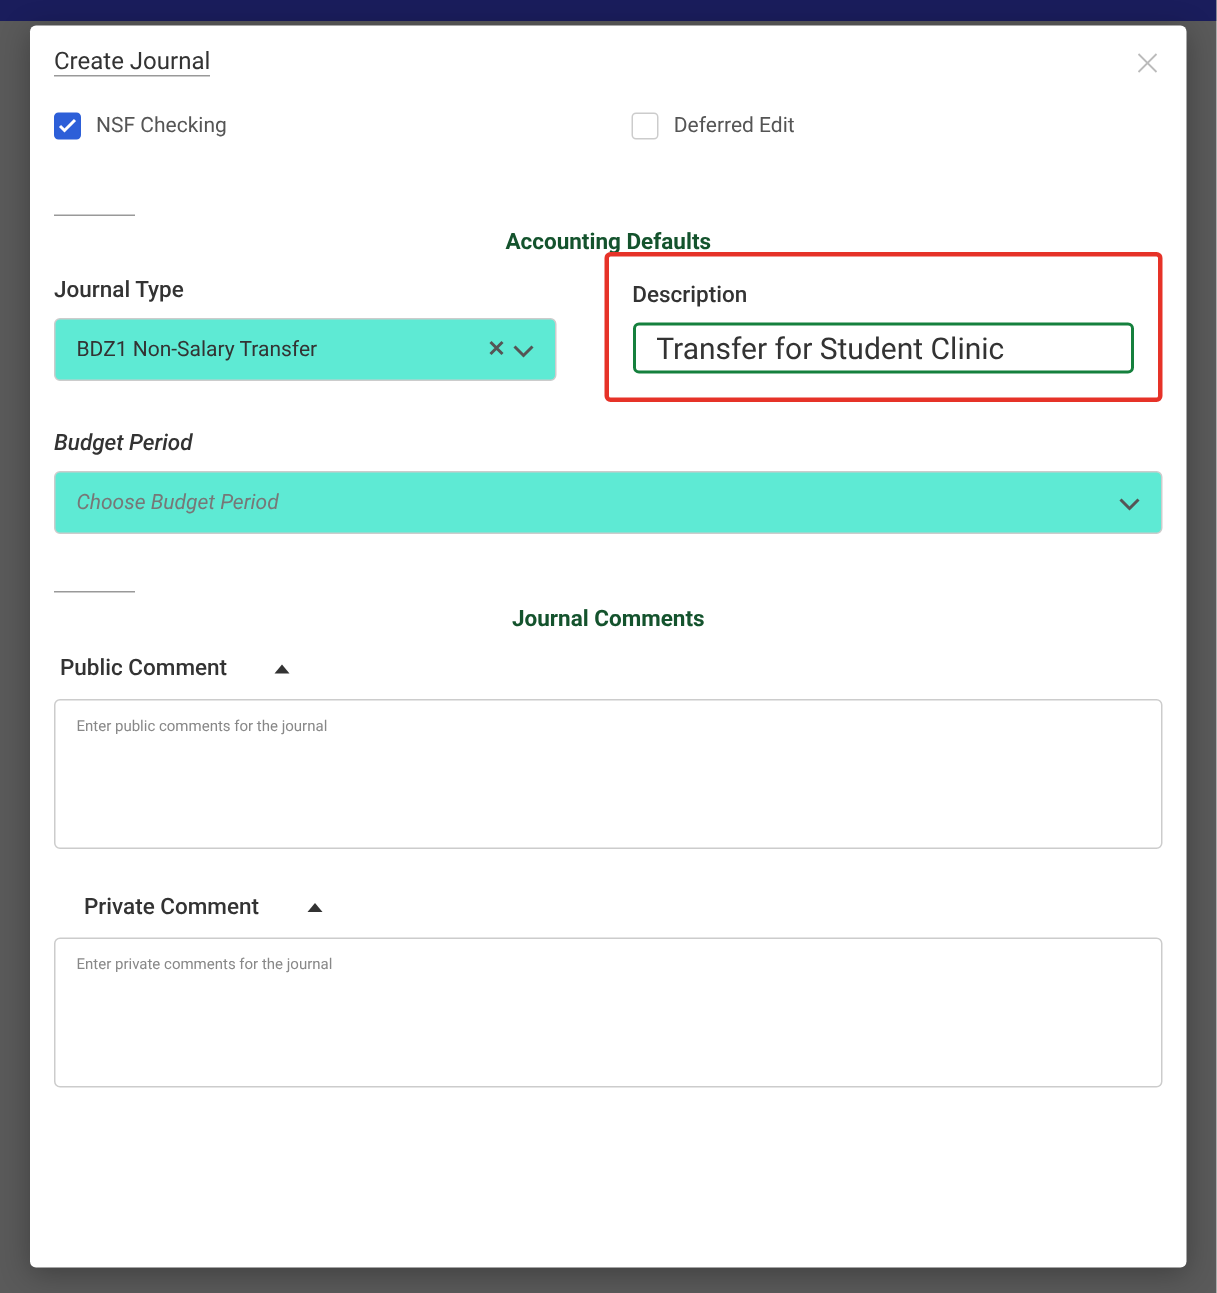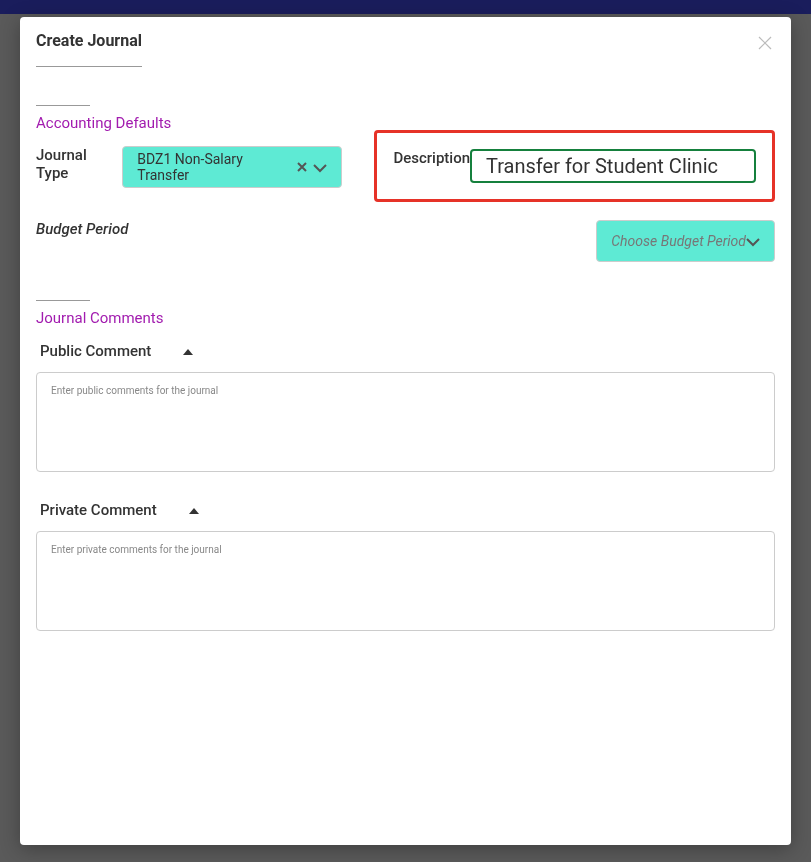--- a/index.html
+++ b/index.html
@@ -37,22 +37,22 @@
     }
     .modal-header {
       padding: 14px 16px 8px 16px;
       display: flex;
       justify-content: space-between;
       align-items: flex-start;
     }
     .modal-title {
       font-size: 16px;
       color: #333;
-      font-weight: 700;
-      padding-bottom: 16px;
+      font-weight: 400;
+      padding-bottom: 0;
       border-bottom: 1px solid #999;
     }
     .close-btn {
       color: #bbb;
       font-size: 22px;
       cursor: pointer;
       line-height: 1;
       padding: 2px;
     }
     .modal-body {
@@ -106,34 +106,34 @@
       color: #555;
     }
     .section-divider {
       width: 54px;
       height: 0;
       border-top: 1px solid #999;
       margin-bottom: 8px;
     }
     .section-title {
       font-size: 15px;
-      color: #a21caf;
-      font-weight: 400;
+      color: #14532d;
+      font-weight: 700;
       margin-bottom: 14px;
+      text-align: center;
     }
     .form-row {
       display: flex;
       gap: 32px;
       margin-bottom: 18px;
     }
     .form-group {
       flex: 1;
       display: flex;
-      flex-direction: row;
-      justify-content: space-between;
+      flex-direction: column;
     }
     .form-label {
       font-size: 15px;
       color: #333;
       font-weight: 500;
       margin-bottom: 10px;
     }
     .select-box {
       position: relative;
       border: 1px solid #ccc;
@@ -247,20 +247,34 @@
     <div class="close-btn">
       <svg width="16" height="16" viewBox="0 0 16 16" fill="none" stroke="currentColor" stroke-width="1.2">
         <line x1="2" y1="2" x2="14" y2="14"></line>
         <line x1="14" y1="2" x2="2" y2="14"></line>
       </svg>
     </div>
   </div>
 
   <div class="modal-body">
 
+    <div class="checkbox-row">
+      <div class="checkbox-item">
+        <div class="checkbox checked">
+          <svg width="12" height="10" viewBox="0 0 12 10" fill="none" stroke="white" stroke-width="2">
+            <path d="M1 5 L4 8 L11 1"></path>
+          </svg>
+        </div>
+        <span class="checkbox-label">NSF Checking</span>
+      </div>
+      <div class="checkbox-item">
+        <div class="checkbox"></div>
+        <span class="checkbox-label">Deferred Edit</span>
+      </div>
+    </div>
 
     <div class="spacer-20"></div>
     <div class="section-divider"></div>
     <div class="section-title">Accounting Defaults</div>
 
     <div class="form-row">
       <div class="form-group">
         <div class="form-label">Journal Type</div>
         <div class="select-box">
           <span class="select-value">BDZ1 Non-Salary Transfer</span>
@@ -310,21 +324,21 @@
       <span class="caret-up">
         <svg width="12" height="8" viewBox="0 0 12 8" fill="currentColor">
           <path d="M1 7 L6 1 L11 7 Z"></path>
         </svg>
       </span>
     </div>
     <textarea class="textarea" placeholder="Enter public comments for the journal" style=""></textarea>
 
     <div class="spacer-20"></div>
 
-    <div class="comment-header" style="padding-left:4px;">
+    <div class="comment-header" style="padding-left:4px;margin-left:16px;">
       <span class="comment-label">Private Comment</span>
       <span class="caret-up">
         <svg width="12" height="8" viewBox="0 0 12 8" fill="currentColor">
           <path d="M1 7 L6 1 L11 7 Z"></path>
         </svg>
       </span>
     </div>
     <textarea class="textarea" placeholder="Enter private comments for the journal" style=""></textarea>
 
   </div>

